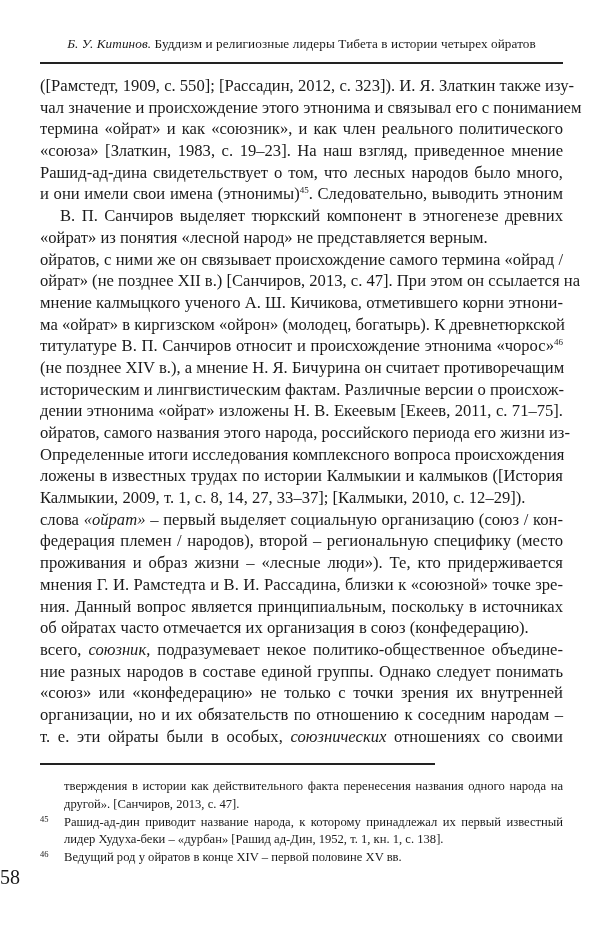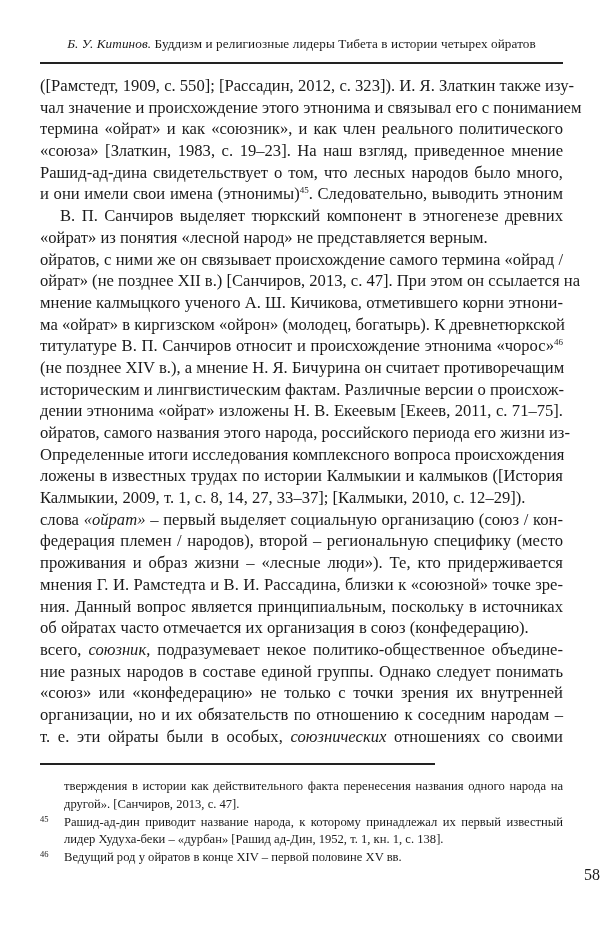--- a/index.html
+++ b/index.html
@@ -11,21 +11,21 @@
   .line { height: 21.7px; line-height: 21.7px; font-size: 16.6px; white-space: nowrap; text-align: justify; text-align-last: justify; }
   .line.last { text-align-last: left; }
   .line.indent { padding-left: 20px; }
   .it { font-style: italic; }
   sup { font-size: 9px; line-height: 0; vertical-align: 6px; }
   .fn-rule { position: absolute; left: 40px; top: 763px; width: 395px; height: 1.5px; background: #222; }
   .footnotes { position: absolute; left: 40px; top: 766px; width: 523px; margin-top: 12px; }
   .fn-line { position: relative; height: 17.8px; line-height: 17.8px; font-size: 12.6px; white-space: nowrap; padding-left: 24px; text-align: justify; text-align-last: justify; }
   .fn-line.last { text-align-last: left; }
   .fn-num { position: absolute; left: 0; top: -3px; font-size: 8.5px; }
-  .page-number { position: absolute; left: 0; width: 600px; top: 866px; text-align: right; font-size: 16px; }
+  .page-number { position: absolute; left: 0; width: 600px; top: 866px; text-align: left; font-size: 20px; }
 </style>
 </head>
 <body>
 
 <div class="header">
   <span class="author">Б. У. Китинов.</span>
   <span>Буддизм и религиозные лидеры Тибета в истории четырех ойратов</span>
 </div>
 <div class="header-rule"></div>
 

